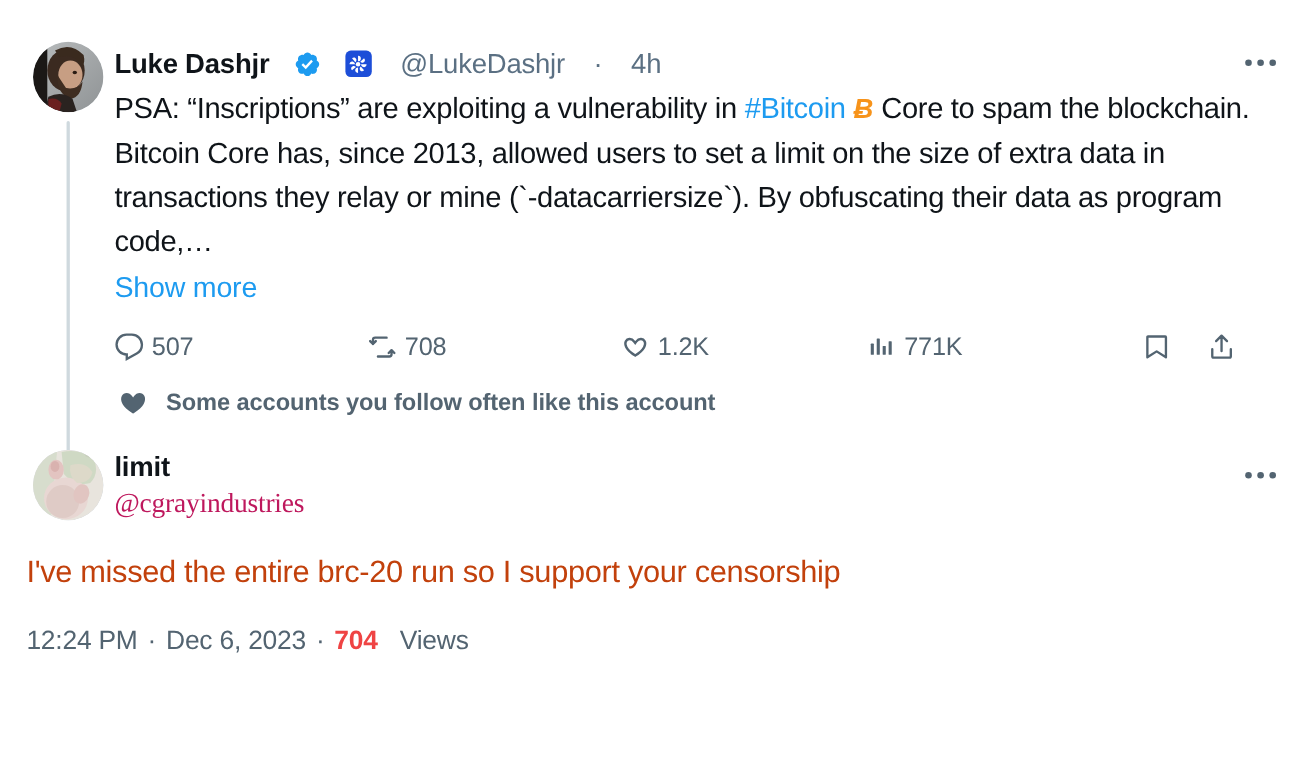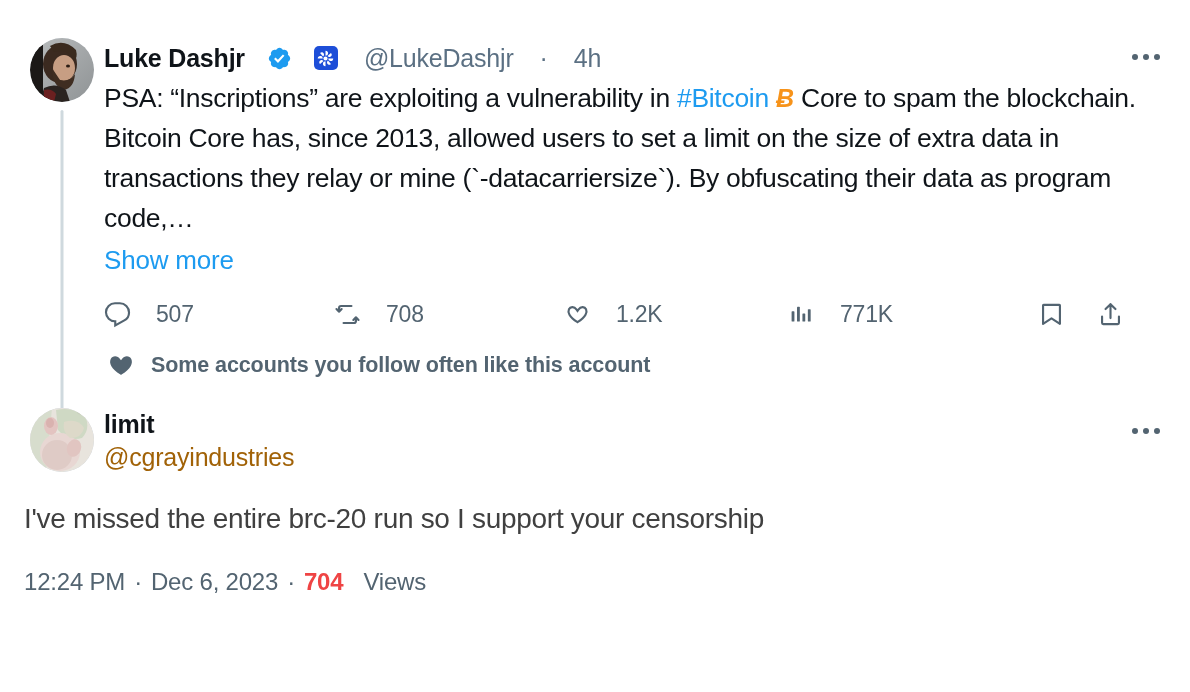--- a/index.html
+++ b/index.html
@@ -144,21 +144,21 @@
     display: flex;
     align-items: center;
     height: 56px;
     margin-top: 6px;
     color: #536471;
     max-width: 1020px;
   }
   .action {
     display: flex;
     align-items: center;
-    gap: 25px;
+    gap: 7px;
     color: #536471;
     font-size: 23px;
     letter-spacing: -0.2px;
   }
   .action svg { display: block; }
   .action .count { color: #536471; font-size: 23px; line-height: 26px; }
   .spacer { flex: 1 1 auto; }
   .act-reply { width: 230px; }
   .act-rt { width: 230px; }
   .act-like { width: 225px; }
@@ -186,29 +186,30 @@
   .reply-head { display: flex; flex-direction: column; justify-content: center; }
   .reply-name {
     font-weight: 700;
     font-size: 25px;
     color: #0f1419;
     line-height: 32px;
     letter-spacing: -0.2px;
   }
   .reply-handle {
     font-size: 25px;
-    color: #a16207;
+    color: #be185d;
     line-height: 34px;
     letter-spacing: -0.2px;
+    font-family: Liberation Serif, serif;
   }
 
   .reply-body-text {
     font-size: 28px;
     line-height: 38px;
-    color: #404040;
+    color: #c2410c;
     letter-spacing: -0.3px;
     padding: 0 24px;
     margin-top: 26px;
   }
 
   .meta-row {
     display: flex;
     align-items: center;
     padding: 0 24px;
     margin-top: 30px;

